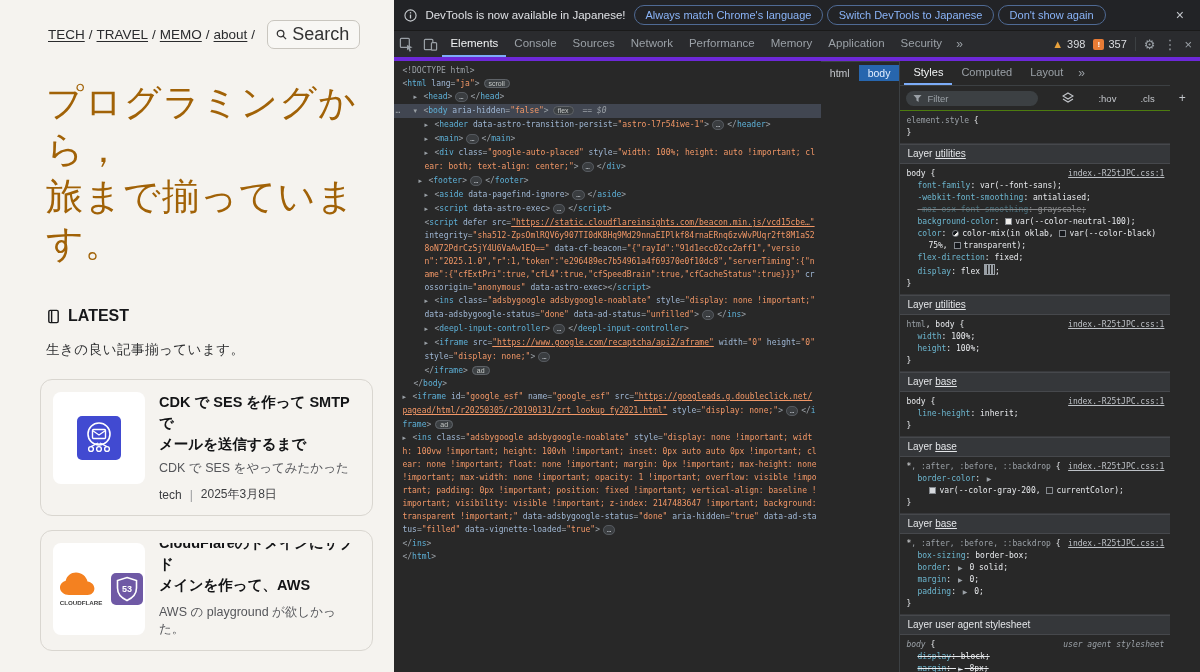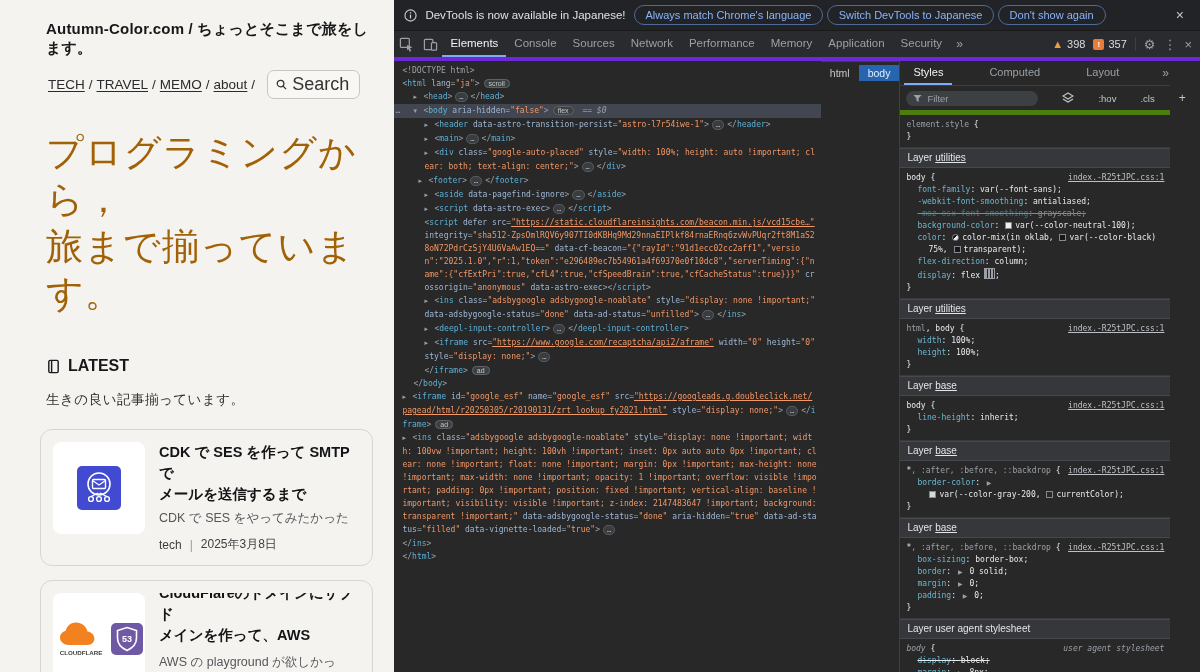--- a/index.html
+++ b/index.html
@@ -76,26 +76,26 @@
     color:#b7bcc1;margin:0 3px;}
   .crumbs{height:22px;flex:0 0 22px;border-top:1px solid #3c4043;background:#282828;display:flex;
     align-items:center;font-size:10.5px;}
   .crumb{padding:2px 9px;color:#c3c6cb;cursor:pointer;}
   .crumb.sel{background:#2766ae;color:#e3eeff;}
 
   
   .styles{width:270px;border-left:1px solid #3c4043;display:flex;flex-direction:column;min-width:0;
     background:#282828;}
   .styles-tabs{height:24px;flex:0 0 24px;display:flex;align-items:center;font-size:11px;color:#9aa0a6;
-    border-bottom:1px solid #3c4043;padding-left:4px;gap:28px;}
+    border-bottom:1px solid #3c4043;padding-left:4px;}
   .stab{padding:0 9px;height:100%;display:flex;align-items:center;box-sizing:border-box;cursor:pointer;
     border-bottom:2px solid transparent;}
   .stab.sel{color:#f1f3f4;border-bottom:2px solid #7cacf8;}
   .styles-toolbar{height:24px;flex:0 0 24px;display:flex;align-items:center;gap:24px;padding:0 6px;
-    border-bottom:5px solid #4d7c0f;}
+    border-bottom:1px solid #4d7c0f;}
   .filter-box{flex:0 0 118px;height:15px;background:#3c4043;border-radius:8px;display:flex;
     align-items:center;gap:5px;padding:0 7px;font-size:9.5px;color:#9aa0a6;}
   .tb-txt{font-size:9.5px;color:#c3c6cb;cursor:pointer;}
   .tb-svg{display:flex;align-items:center;cursor:pointer;}
   .style-sections{flex:1;overflow:hidden;font-family:"DejaVu Sans Mono",monospace;font-size:8px;
     line-height:12px;}
   .sec-head{font-family:"Liberation Sans",sans-serif;font-size:10px;color:#e3e5e8;background:#35373a;
     border-top:1px solid #46484c;border-bottom:1px solid #46484c;padding:3px 7px;}
   .sec-link{text-decoration:underline;cursor:pointer;}
   .rule{padding:4px 6px 4px 6px;border-bottom:1px solid #38393c;}
@@ -115,21 +115,20 @@
     vertical-align:-1px;background:
       linear-gradient(to right,#9aa0a6 2px,transparent 2px 3px,#9aa0a6 3px 5px,transparent 5px 6px,#9aa0a6 6px 8px,transparent 8px);}
   svg{display:block;}
 </style>
 </head>
 <body>
 
 <div class="stage">
 
   <section class="site">
-    <h1 class="site-title">Autumn-Color.com / ちょっとそこまで旅をします。</h1>
     <nav class="site-nav">
       <span id="navLinks"><a class="nav-link">TECH</a><span class="nav-sep">/</span><a class="nav-link">TRAVEL</a><span class="nav-sep">/</span><a class="nav-link">MEMO</a><span class="nav-sep">/</span><a class="nav-link">about</a><span class="nav-sep">/</span></span>
       <button class="search-btn">
         <span>
           <svg width="11" height="11" viewBox="0 0 12 12">
               <circle cx="5" cy="5" r="3.6" fill="none" stroke="#333" stroke-width="1.4"></circle>
               <line x1="7.8" y1="7.8" x2="11" y2="11" stroke="#333" stroke-width="1.4"></line>
             </svg>
         </span>
         <span>Search</span>
@@ -326,21 +325,21 @@
               <div class="cw">}</div>
             </div>
             <div class="sec-head">Layer <span class="sec-link">utilities</span></div>
             <div class="rule">
               <div><span class="src-link">index.-R25tJPC.css:1</span><span class="cw">body</span><span class="cw"> {</span></div>
               <div class="prop"><span class="pn">font-family</span><span class="cw">: </span><span class="cw">var(--font-sans)</span><span class="cw">;</span></div>
               <div class="prop"><span class="pn">-webkit-font-smoothing</span><span class="cw">: </span><span class="cw">antialiased</span><span class="cw">;</span></div>
               <div class="prop struck dimline"><span class="pn">-moz-osx-font-smoothing</span><span class="cw">: </span><span class="cw">grayscale</span><span class="cw">;</span></div>
               <div class="prop"><span class="pn">background-color</span><span class="cw">: </span><span class="sw sw-white"></span><span class="cw">var(--color-neutral-100)</span><span class="cw">;</span></div>
               <div class="prop"><span class="pn">color</span><span class="cw">: </span><span class="sw sw-half"></span><span class="cw">color-mix(in oklab, </span><span class="sw sw-dark"></span><span class="cw">var(--color-black) 75%, </span><span class="sw sw-dark"></span><span class="cw">transparent)</span><span class="cw">;</span></div>
-              <div class="prop"><span class="pn">flex-direction</span><span class="cw">: </span><span class="cw">column</span><span class="cw">;</span></div>
+              <div class="prop"><span class="pn">flex-direction</span><span class="cw">: </span><span class="cw">fixed</span><span class="cw">;</span></div>
               <div class="prop"><span class="pn">display</span><span class="cw">: </span><span class="cw">flex</span><span class="fxicon"></span><span class="cw">;</span></div>
               <div class="cw">}</div>
             </div>
             <div class="sec-head">Layer <span class="sec-link">utilities</span></div>
             <div class="rule">
               <div><span class="src-link">index.-R25tJPC.css:1</span><span class="cd">html</span><span class="cw">, body</span><span class="cw"> {</span></div>
               <div class="prop"><span class="pn">width</span><span class="cw">: </span><span class="cw">100%</span><span class="cw">;</span></div>
               <div class="prop"><span class="pn">height</span><span class="cw">: </span><span class="cw">100%</span><span class="cw">;</span></div>
               <div class="cw">}</div>
             </div>

